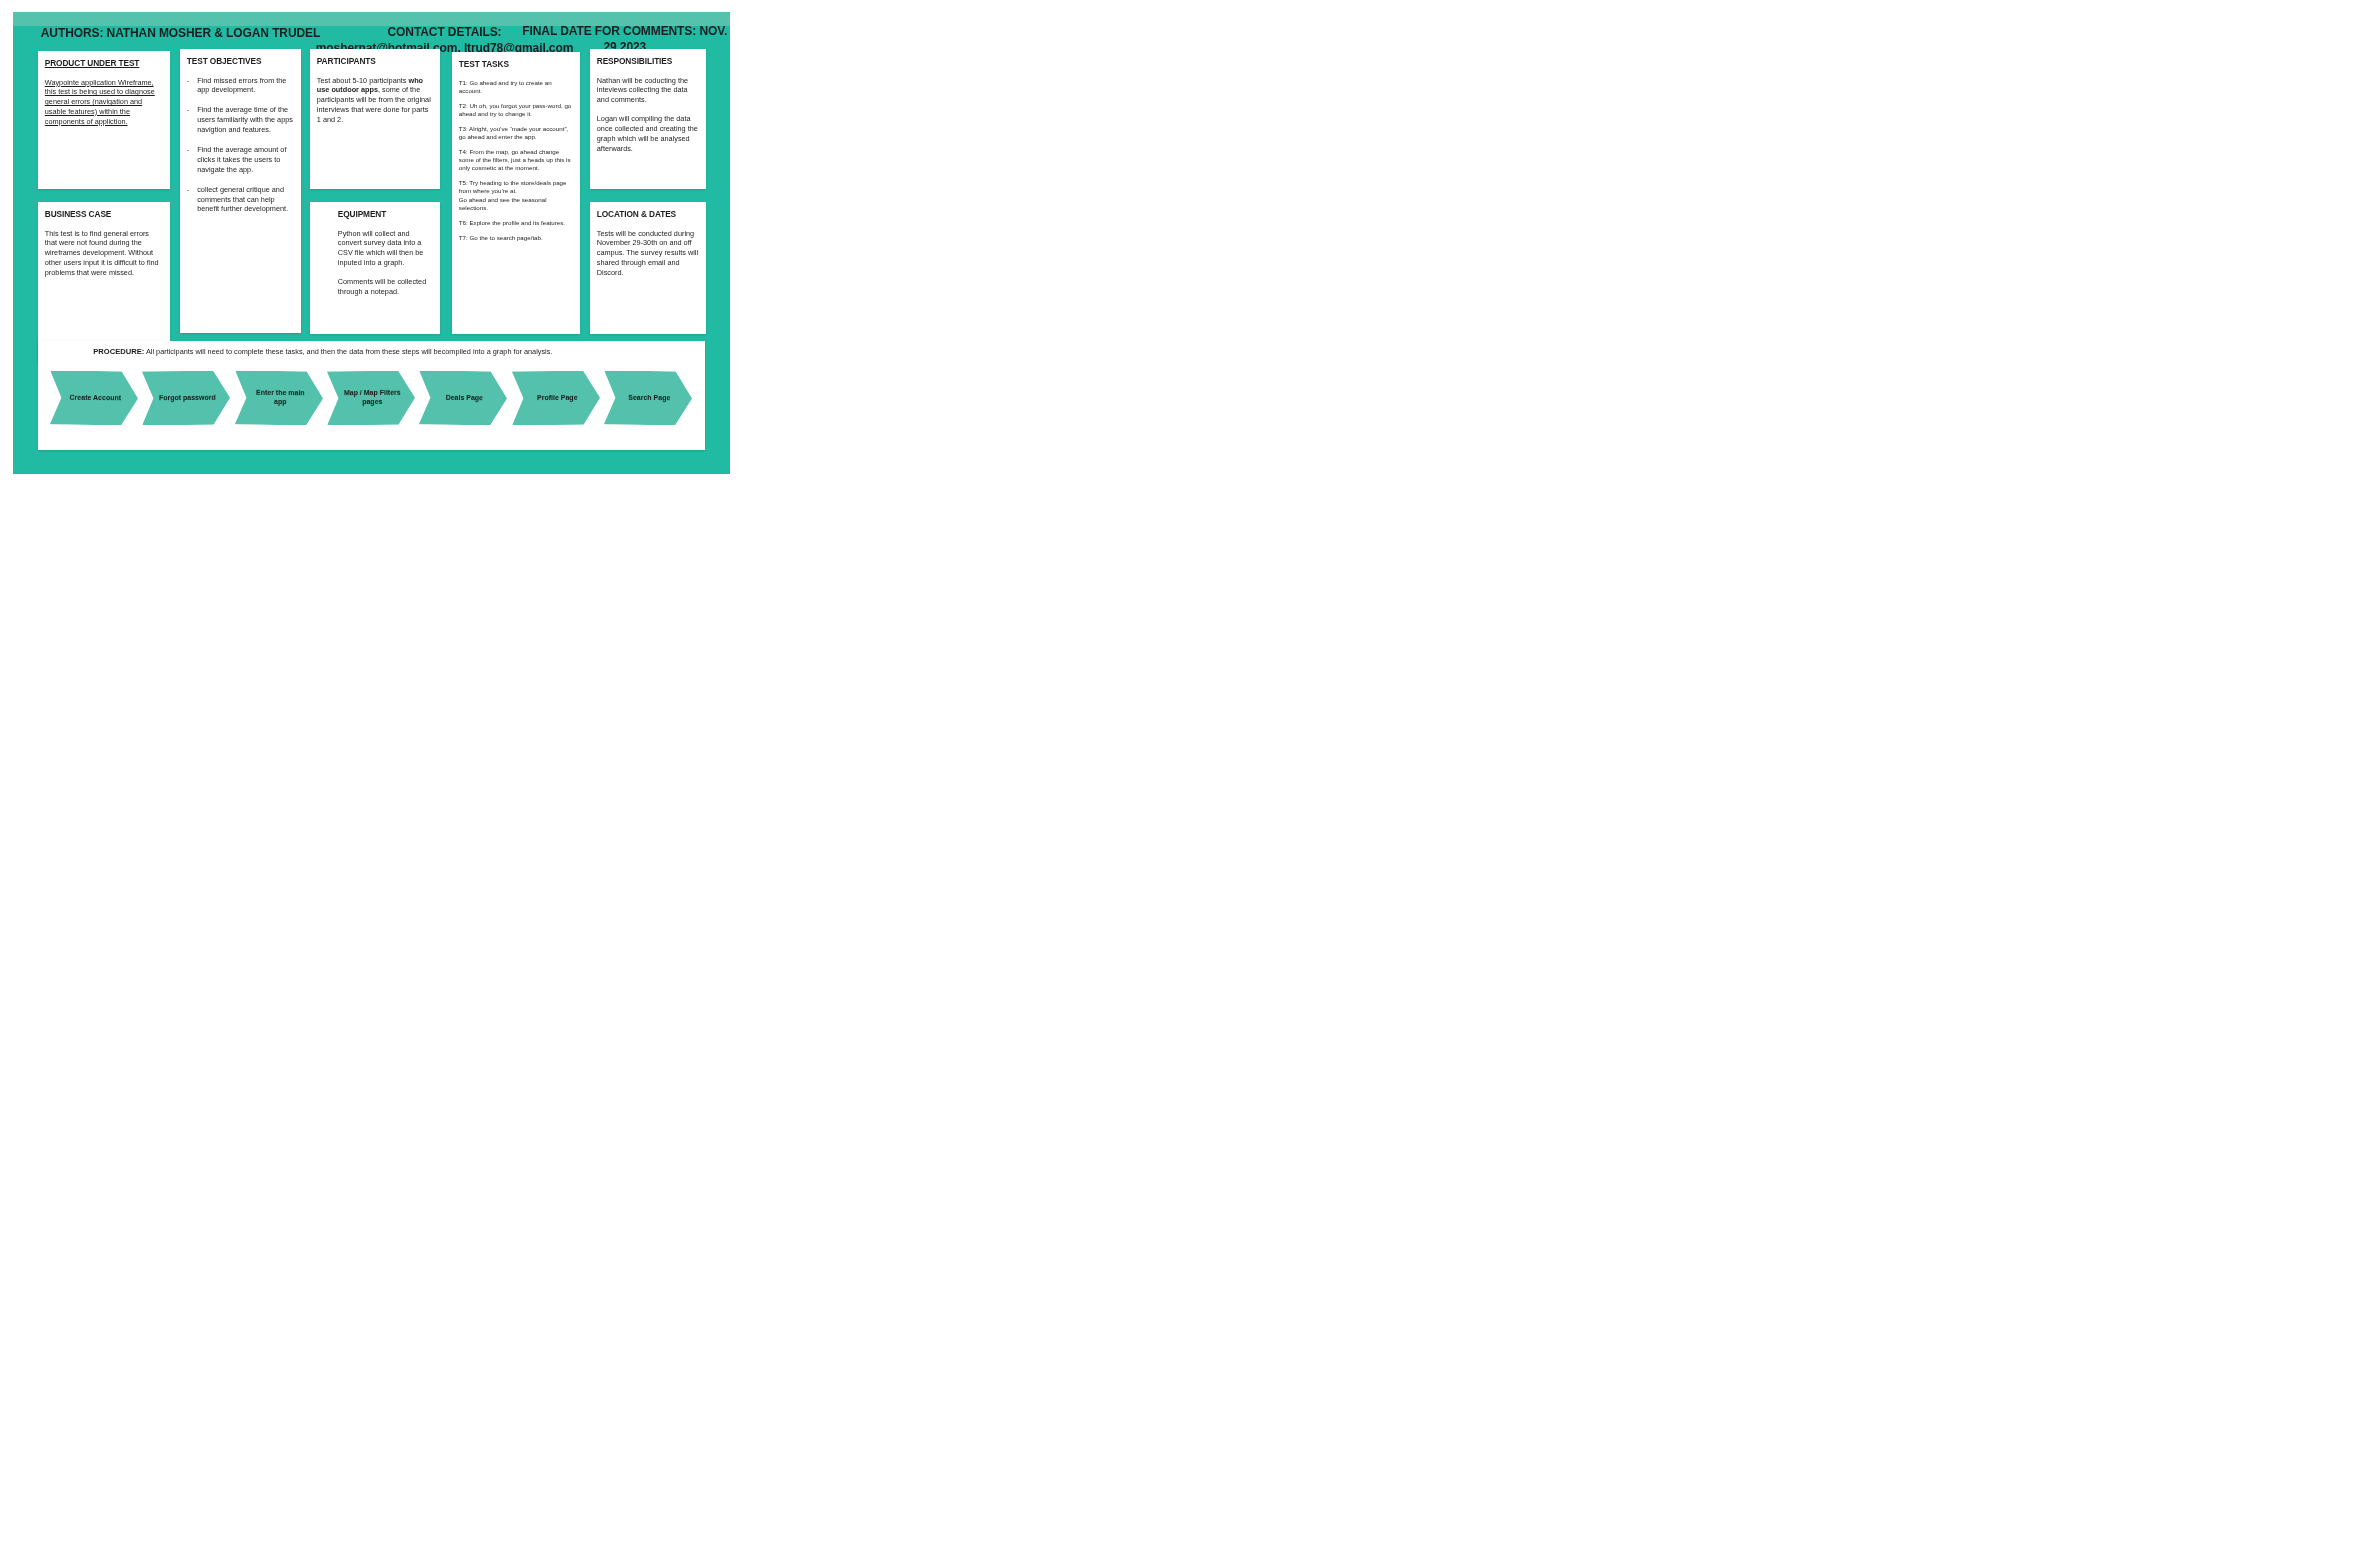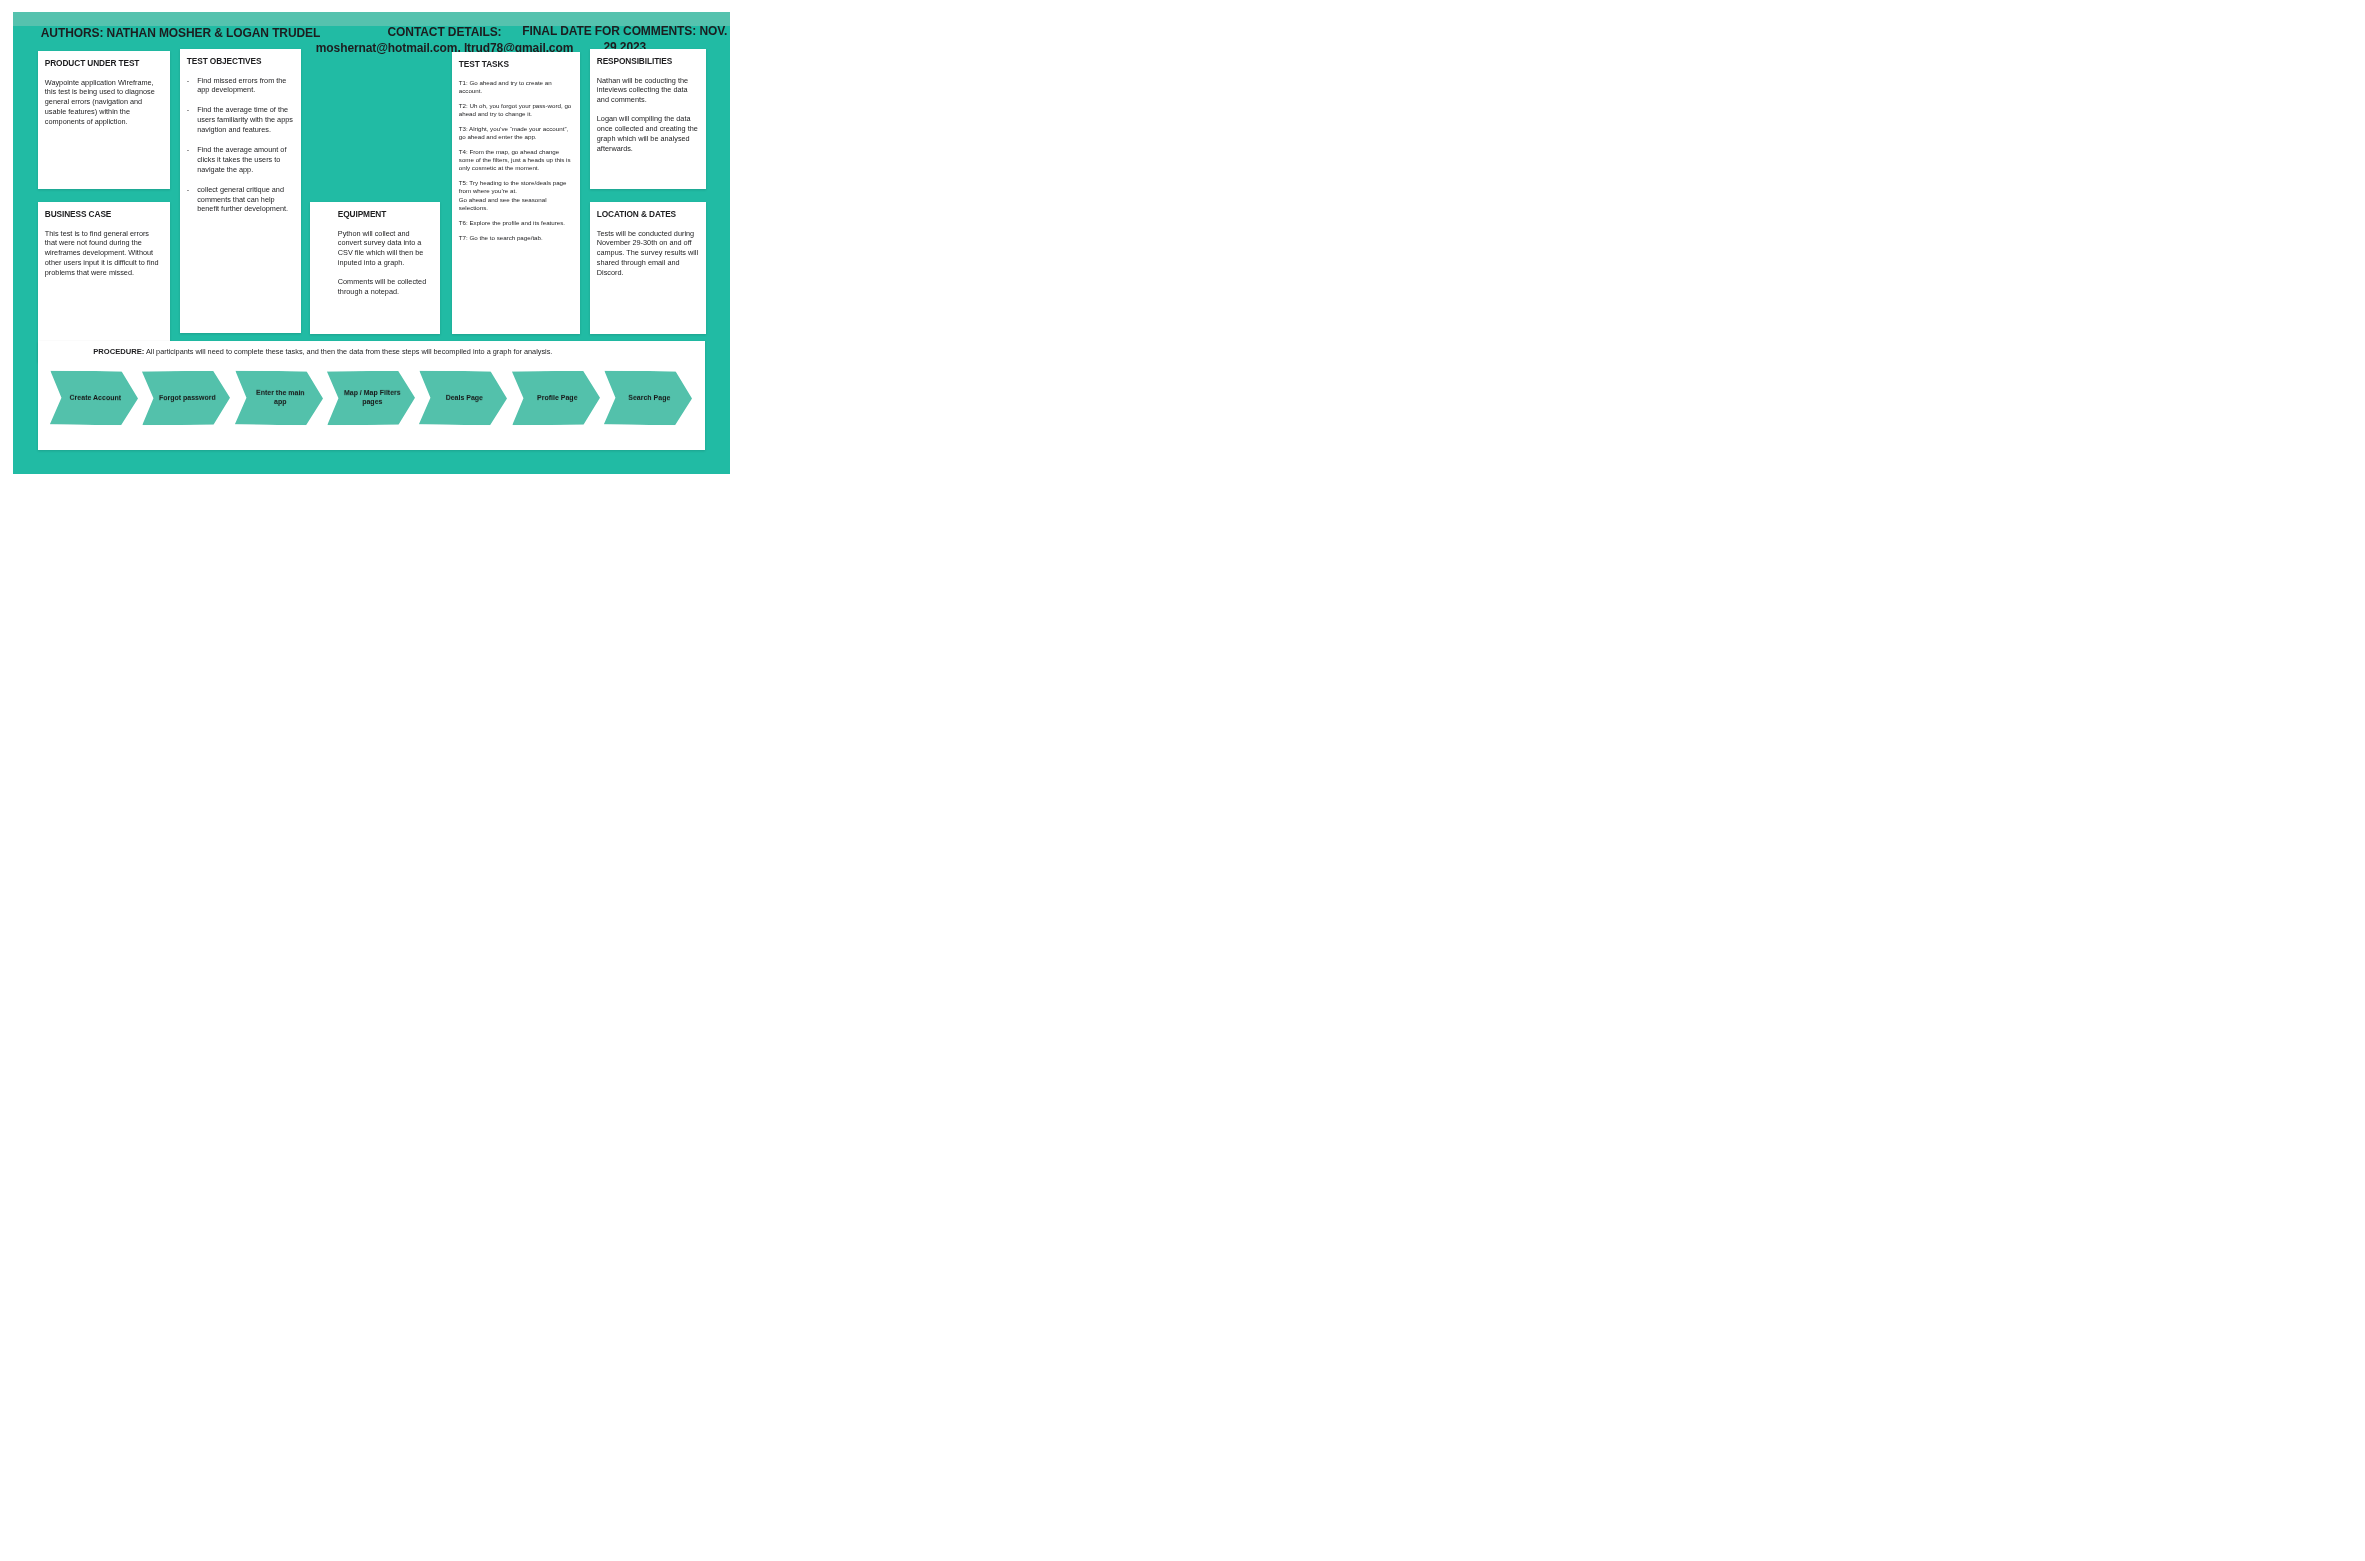--- a/index.html
+++ b/index.html
@@ -25,21 +25,21 @@
   .hdr-date{left:507px;top:12.3px;}
   .card{
     position:absolute;background:#ffffff;
     box-shadow:0 0.9px 2.4px rgba(0,0,0,0.14);
     padding:7px 7px 5.7px 7px;box-sizing:border-box;
   }
   .card-title{font-weight:700;font-size:8.3px;letter-spacing:-0.1px;margin:0 0 9.5px 0;}
   .card-body{font-size:7.3px;line-height:1.34;}
   .card-body p{margin:0 0 9.5px 0;}
   .card-body p:last-child{margin-bottom:0;}
-  .card-product{left:25px;top:39px;width:132px;height:138px;}
+  .card-product{left:25px;top:39px;width:132px;height:138px;text-decoration:underline;}
   .card-business{left:25px;top:190px;width:132px;height:160px;}
   .card-objectives{left:167px;top:37px;width:121px;height:284px;}
   .card-participants{left:297px;top:37px;width:130px;height:140px;}
   .card-equipment{left:297px;top:190px;width:130px;height:132px;padding-left:28px;}
   .card-tasks{left:439px;top:40px;width:128px;height:282px;}
   .card-resp{left:577px;top:37px;width:116px;height:140px;}
   .card-location{left:577px;top:190px;width:116px;height:132px;}
   .card-procedure{left:25px;top:329px;width:667px;height:109px;padding:6.2px 8.5px;}
   .obj-list{margin:0;padding:0;list-style:none;}
   .obj-item{display:flex;margin:0 0 10.4px 0;font-size:7.3px;line-height:1.34;}
@@ -112,20 +112,26 @@
           <span class="obj-dash">-</span>
           <span>Find the average amount of clicks it takes the users to navigate the app.</span>
         </li>
         <li class="obj-item">
           <span class="obj-dash">-</span>
           <span>collect general critique and comments that can help benefit further development.</span>
         </li>
       </ul>
     </div>
 
+    <div class="card card-participants">
+      <h2 class="card-title">PARTICIPANTS</h2>
+      <div class="card-body">
+        <p><span>Test about 5-10 participants </span><strong>who use outdoor apps</strong><span>, some of the participants will be from the original interviews that were done for parts 1 and 2.</span></p>
+      </div>
+    </div>
 
     <div class="card card-equipment">
       <h2 class="card-title">EQUIPMENT</h2>
       <div class="card-body">
         <p>Python will collect and convert survey data into a CSV file which will then be inputed into a graph.</p>
         <p>Comments will be collected through a notepad.</p>
       </div>
     </div>
 
     <div class="card card-tasks">

